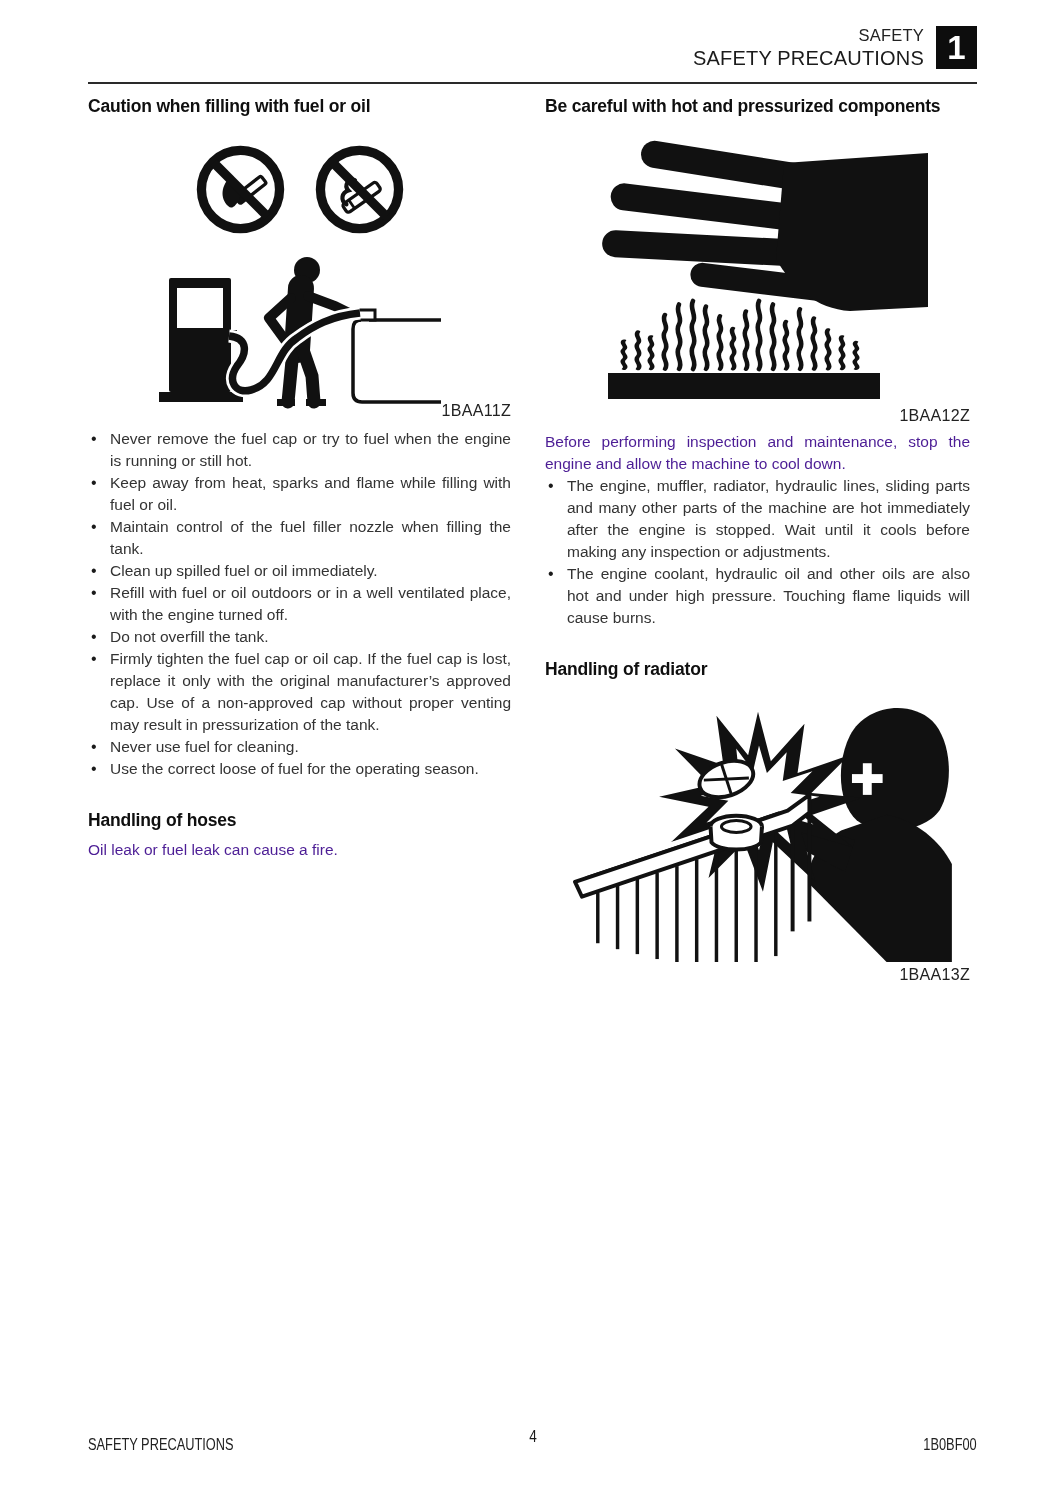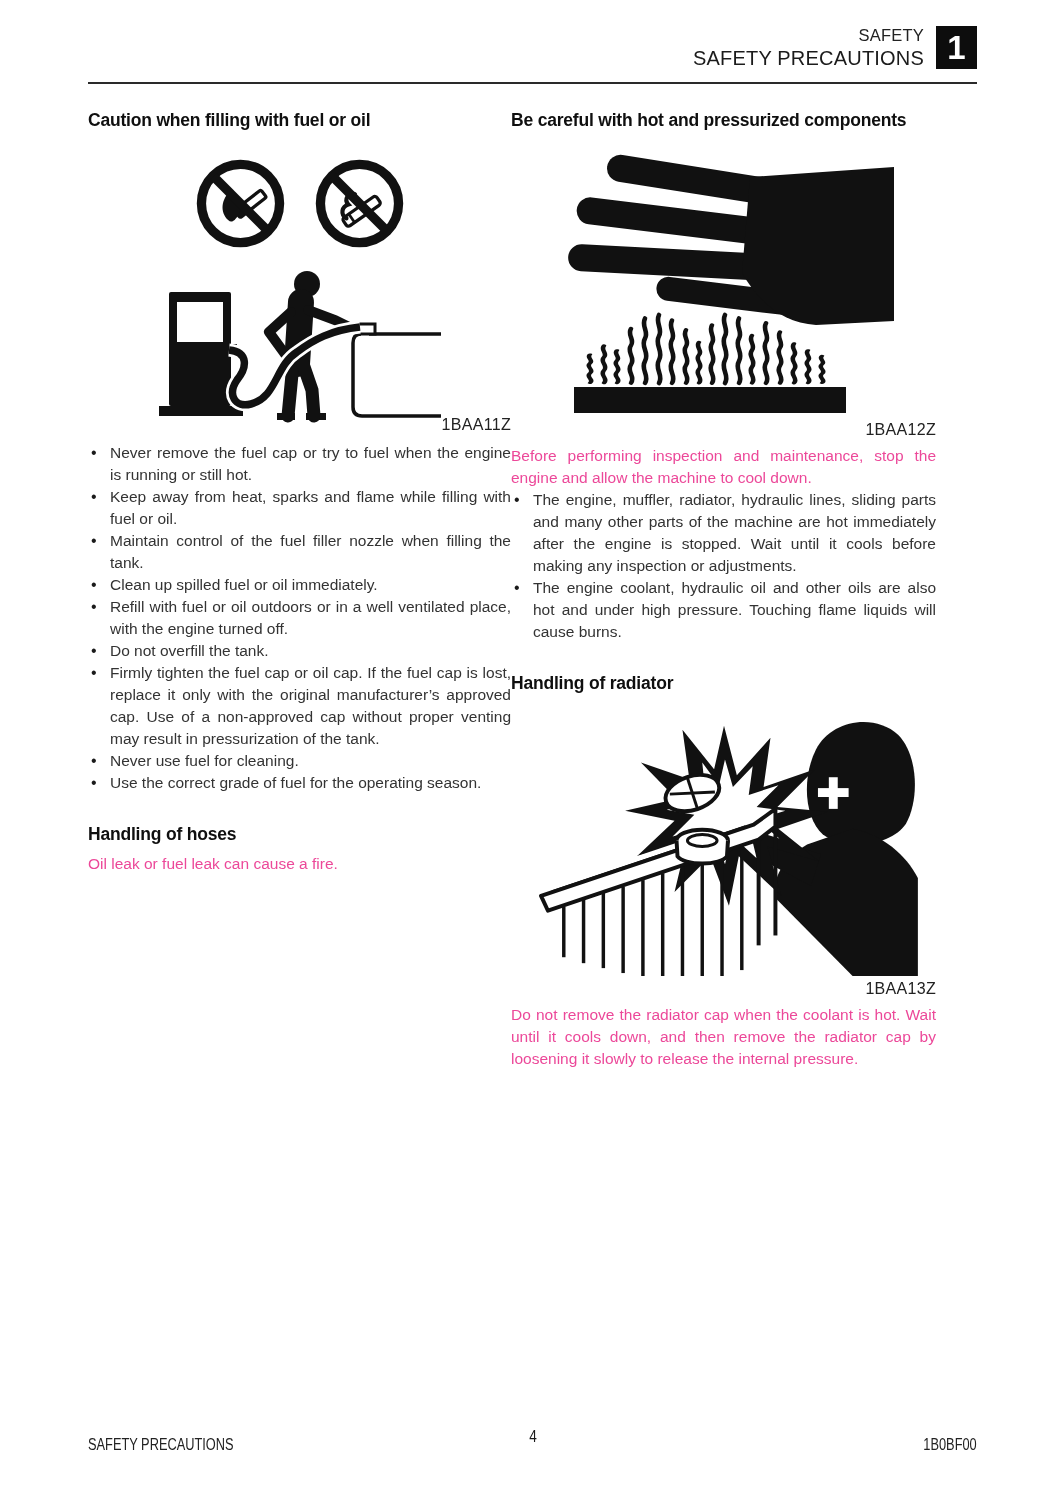--- a/index.html
+++ b/index.html
@@ -20,31 +20,31 @@
   .hdr-kicker { font-size:16.5px; color:#222; letter-spacing:0.2px; }
   .hdr-title  { font-size:20px;  color:#1b1b1b; letter-spacing:0.2px; margin-top:2px; }
   .chapter-badge {
     width:41px; height:43px; background:#0d0d0d; color:#ffffff;
     display:flex; align-items:center; justify-content:center;
     font-size:33px; font-weight:bold; font-family:"Liberation Sans", sans-serif;
   }
   .hrule { border:none; border-top:2px solid #2a2a2a; margin:12px 0 0 0; }
 
   
-  .cols { display:flex; margin-top:26px; }
+  .cols { display:flex; gap:34px; margin-top:12px; }
   .col-l { width:423px; flex:none; }
   .col-r { width:425px; flex:none; }
 
   h2.sec {
     font-size:17.5px; font-weight:bold; color:#0f0f0f;
     letter-spacing:-0.2px; margin:0;
   }
   p.body, li.body {
     font-size:15.5px; line-height:22px; text-align:justify;
-    margin:0; color:#ec4899;
+    margin:0; color:#4c1d95;
   }
   ul.blt { list-style:none; margin:0; padding:0; }
   ul.blt li { position:relative; padding-left:22px; text-align:justify;
               font-size:15.5px; line-height:22px; color:#333; }
   ul.blt li::before { content:"\2022"; position:absolute; left:3px; top:0;
               font-size:16px; color:#1a1a1a; }
 
   figure { margin:0; }
   .fig-center { text-align:center; }
   .figcode { display:block; text-align:right; font-size:16px; color:#222;
@@ -140,21 +140,21 @@
 
       <ul class="blt" style="margin-top:12px;">
         <li class="body">Never remove the fuel cap or try to fuel when the engine is running or still hot.</li>
         <li class="body">Keep away from heat, sparks and flame while filling with fuel or oil.</li>
         <li class="body">Maintain control of the fuel filler nozzle when filling the tank.</li>
         <li class="body">Clean up spilled fuel or oil immediately.</li>
         <li class="body">Refill with fuel or oil outdoors or in a well ventilated place, with the engine turned off.</li>
         <li class="body">Do not overfill the tank.</li>
         <li class="body">Firmly tighten the fuel cap or oil cap. If the fuel cap is lost, replace it only with the original manufacturer’s approved cap. Use of a non-approved cap without proper venting may result in pressurization of the tank.</li>
         <li class="body">Never use fuel for cleaning.</li>
-        <li class="body">Use the correct grade of fuel for the operating season.</li>
+        <li class="body">Use the correct loose of fuel for the operating season.</li>
       </ul>
 
       <h2 class="sec" style="margin-top:30px;">Handling of hoses</h2>
       <p class="body" style="margin-top:8px;">Oil leak or fuel leak can cause a fire.</p>
     </div>
 
     <div class="col-r">
 
       <h2 class="sec">Be careful with hot and pressurized components</h2>
 
@@ -243,21 +243,20 @@
             <g transform="rotate(-18 168 86)">
               <ellipse cx="168" cy="86" rx="28" ry="17" fill="#fff" stroke="#111" stroke-width="4"></ellipse>
               <line x1="168" y1="70" x2="168" y2="102" stroke="#111" stroke-width="3"></line>
               <line x1="146" y1="80" x2="190" y2="92" stroke="#111" stroke-width="3"></line>
             </g>
           </svg>
         </span>
         <span class="figcode" style="margin-top:2px;">1BAA13Z</span>
       </figure>
 
-      <p class="body" style="margin-top:10px;">Do not remove the radiator cap when the coolant is hot. Wait until it cools down, and then remove the radiator cap by loosening it slowly to release the internal pressure.</p>
     </div>
   </div>
 
   <div class="ftr">
     <span class="fl">SAFETY PRECAUTIONS</span>
     <span class="fp">4</span>
     <span class="fr">1B0BF00</span>
   </div>
 
 </div>

